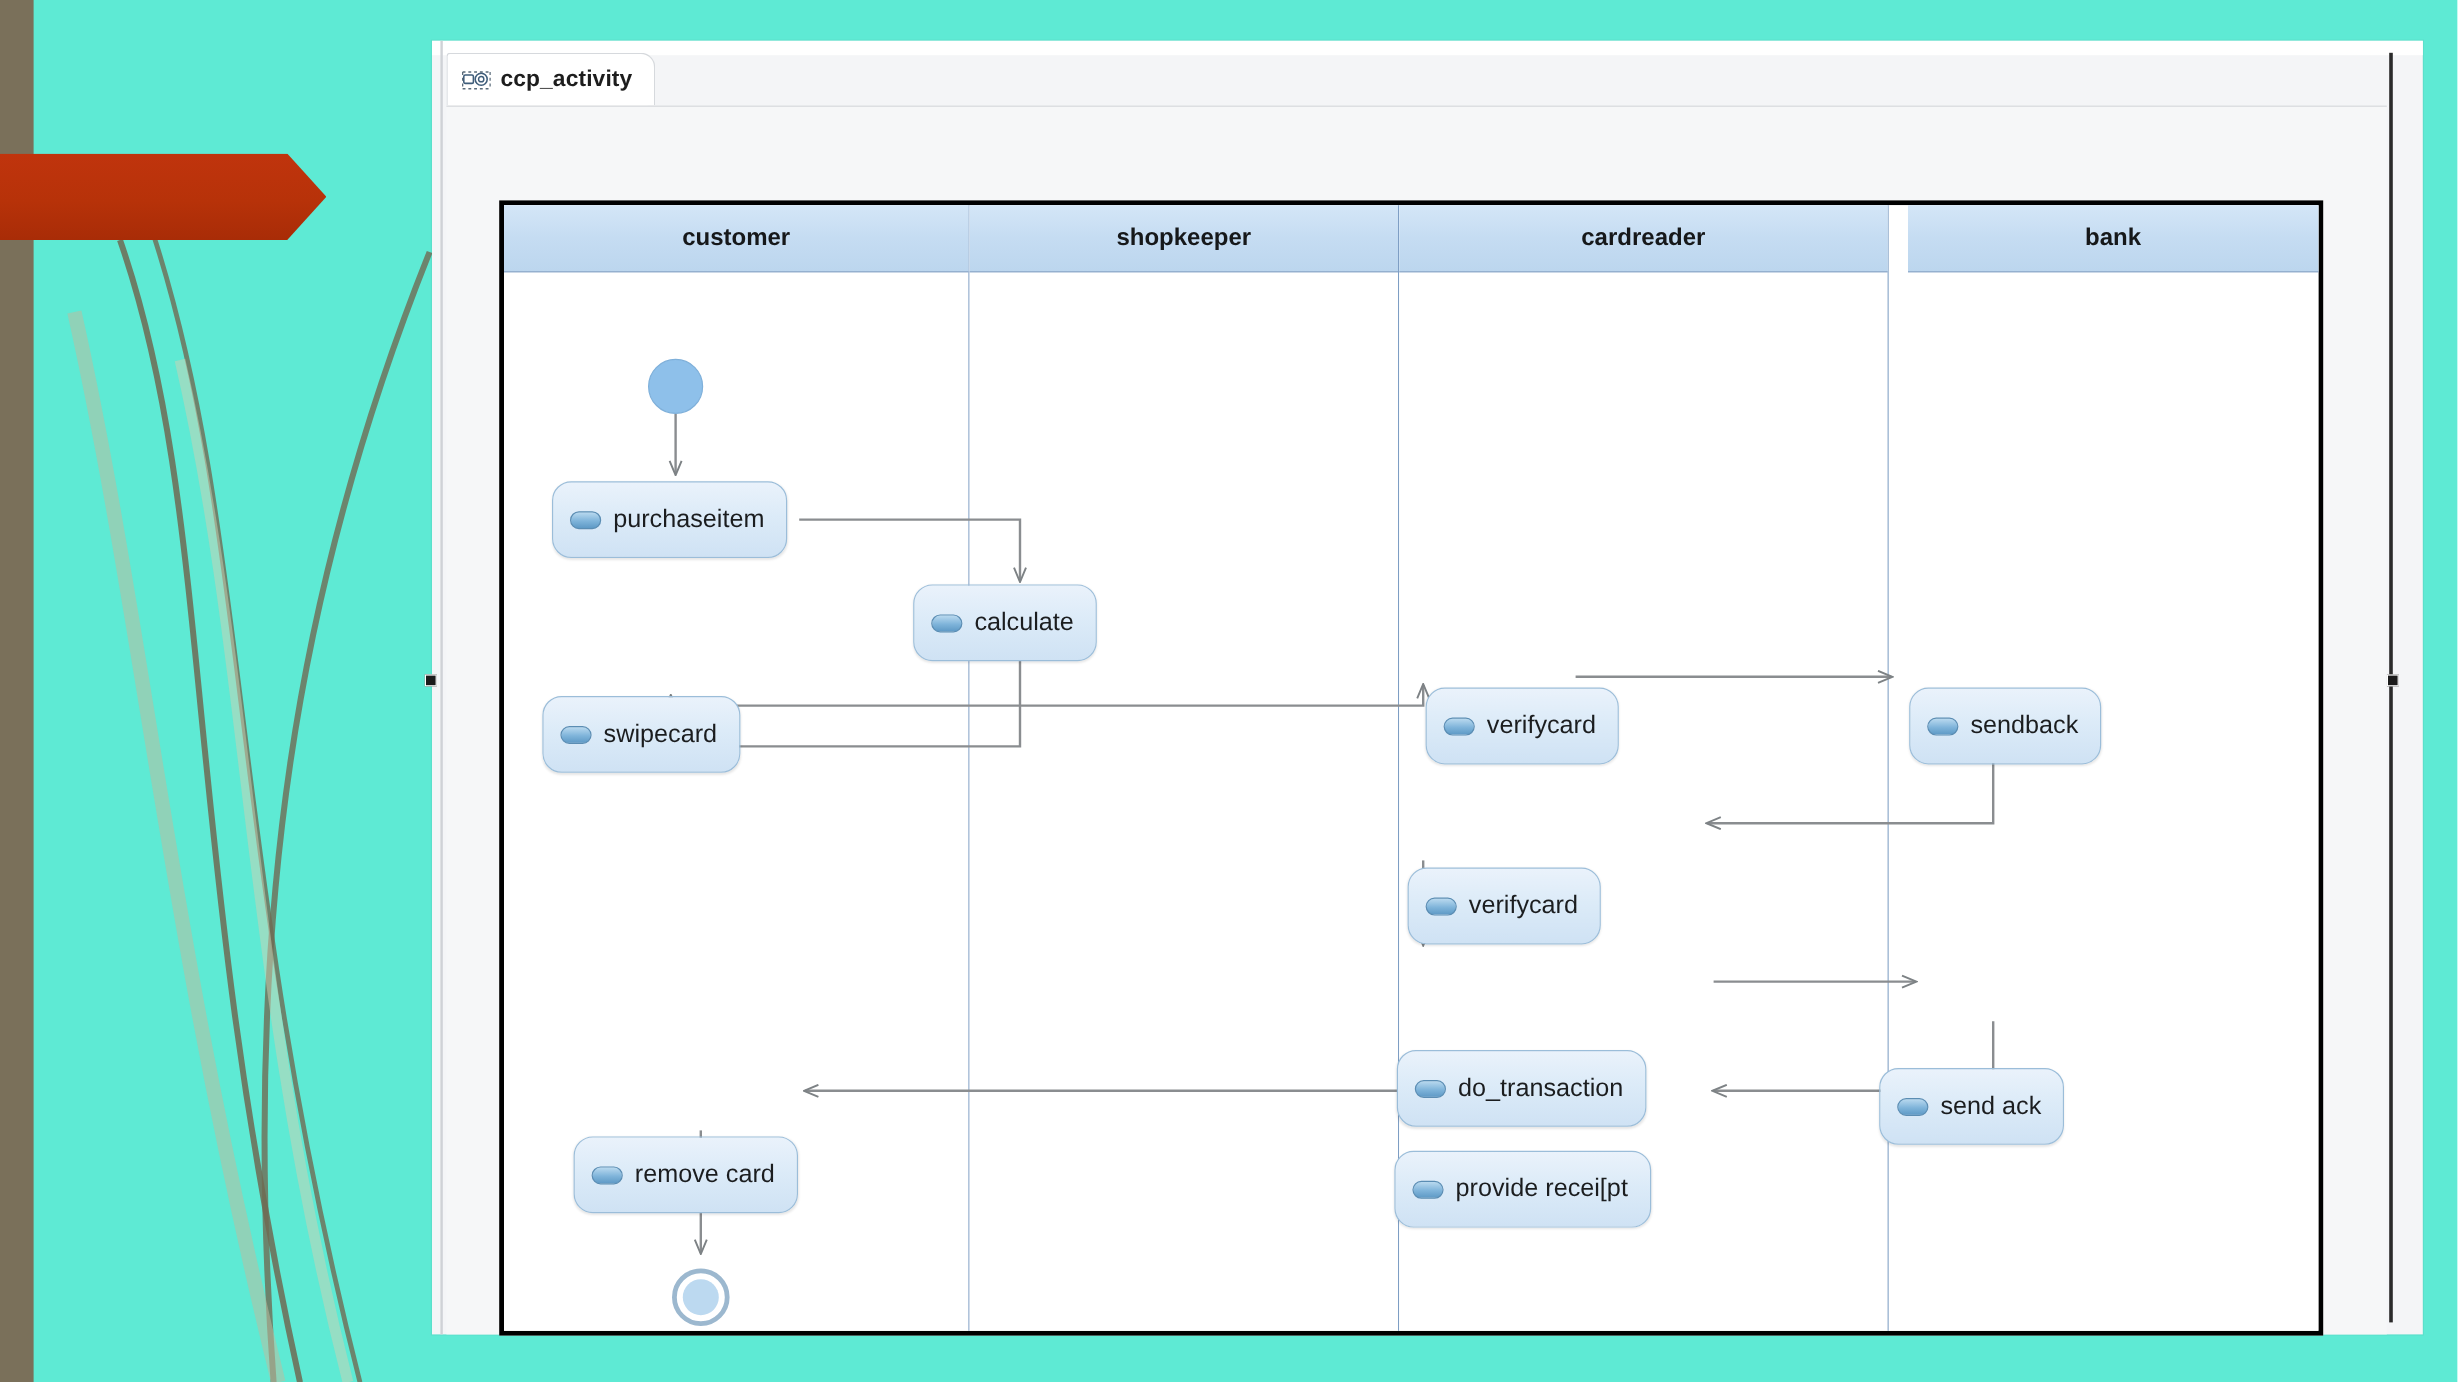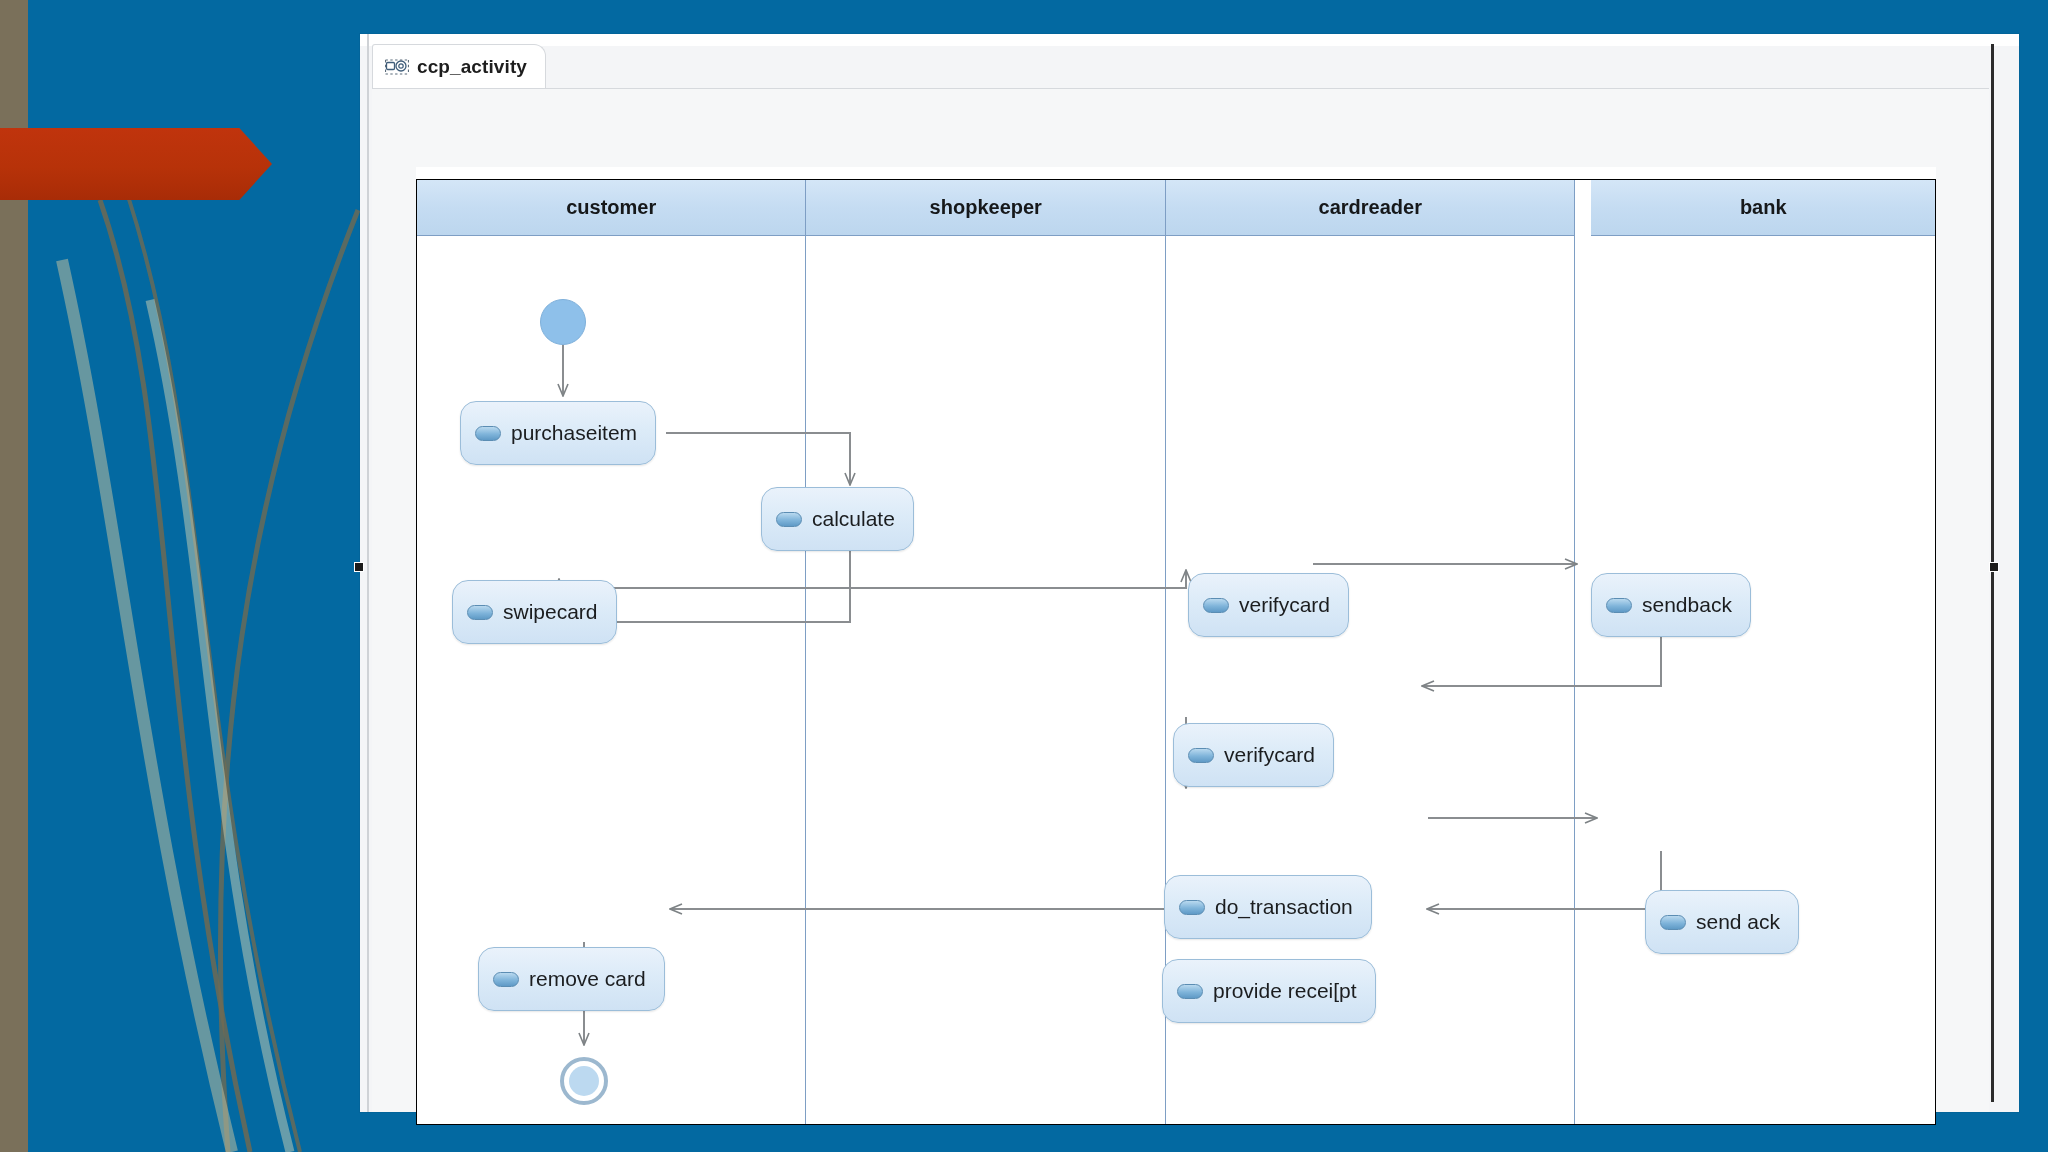--- a/index.html
+++ b/index.html
@@ -6,21 +6,21 @@
   html, body {
     width: 2048px; height: 1152px;
     font-family: "Liberation Sans", sans-serif;
     overflow: hidden;
   }
 
   
   .slide {
     position: relative;
     width: 2048px; height: 1152px;
-    background: #0369a1;
+    background: #5eead4;
     overflow: hidden;
   }
   .slide-left-bar {
     position: absolute; left: 0; top: 0;
     width: 28px; height: 1152px;
     background: #7a705a;
   }
   .deco-svg { position: absolute; left: 0; top: 0; width: 700px; height: 1152px; }
 
   .banner-arrow {
@@ -82,23 +82,22 @@
     position: absolute;
     left: 44px; top: 78px;
     width: 1520px; height: 946px;
     background: #ffffff;
   }
 
   
   .lanes {
     position: absolute; left: 0; top: 0;
     width: 1520px; height: 946px;
-    border: 1px solid #000000;
+    border: 4px solid #000000;
     display: flex;
-    margin-top: 12px;
   }
   .lane {
     position: relative;
     height: 100%;
     border-right: 1px solid #7e9ec4;
     display: flex; flex-direction: column;
     background: #ffffff;
   }
   .lane:last-child { border-right: none; }
   .lane-header {
@@ -288,21 +287,21 @@
         <div class="node" style="left:757px; top:556px;">
           <span class="node-icon"></span>
           <span class="node-label">verifycard</span>
         </div>
 
         <div class="node" style="left:748px; top:708px;">
           <span class="node-icon"></span>
           <span class="node-label">do_transaction</span>
         </div>
 
-        <div class="node" style="left:1229px; top:723px;">
+        <div class="node" style="left:1150px; top:723px;">
           <span class="node-icon"></span>
           <span class="node-label">send ack</span>
         </div>
 
         <div class="node" style="left:746px; top:792px;">
           <span class="node-icon"></span>
           <span class="node-label">provide recei[pt</span>
         </div>
 
         <div class="node" style="left:62px; top:780px;">

